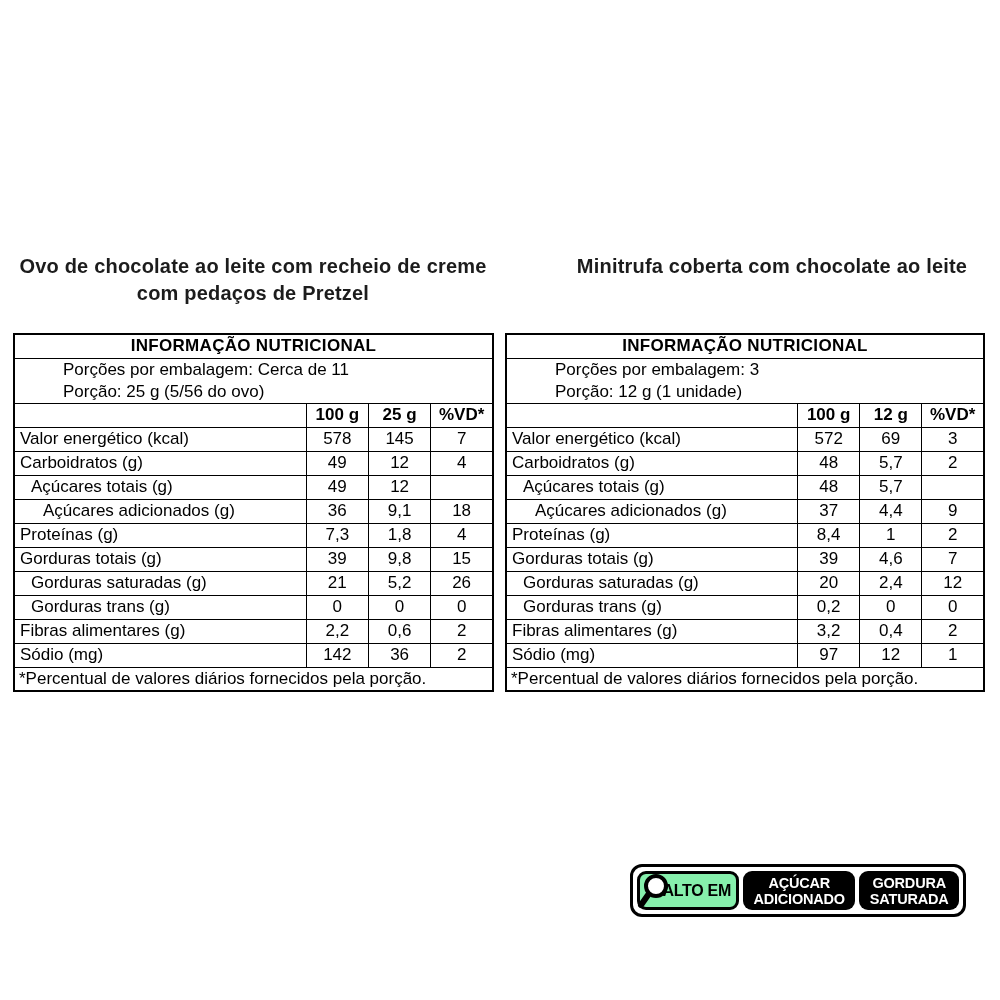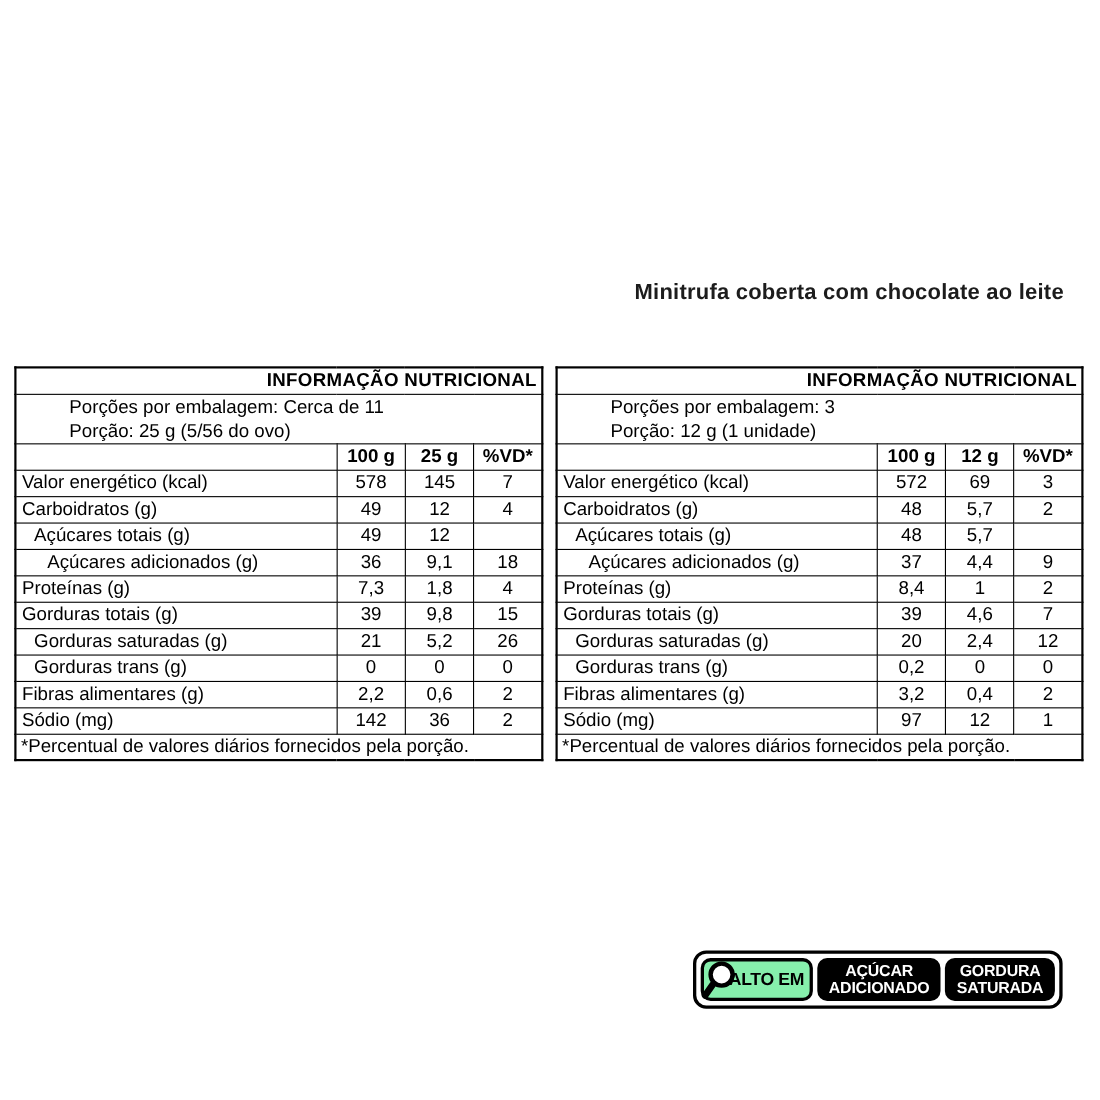--- a/index.html
+++ b/index.html
@@ -39,21 +39,21 @@
     border: 1px solid #000;
     font-size: 17px;
     height: 24px;
     padding: 0 4px;
     overflow: hidden;
     white-space: nowrap;
   }
   td.tbl-header {
     font-size: 18px;
     font-weight: bold;
-    text-align: right;
+    text-align: center;
     height: 25px;
     letter-spacing: 0.3px;
     margin-left: 43px;
   }
   td.portions { height: 46px; padding: 1px 5px; }
   td.portions div { line-height: 22px; font-size: 17px; margin-left: 44px; }
   td.colhead {
     font-weight: bold;
     text-align: center;
   }
@@ -113,20 +113,21 @@
     line-height: 16px;
     letter-spacing: -0.2px;
     text-align: center;
   }
 </style>
 </head>
 <body>
 
 <div class="page">
 
+  <div class="product-title left">Ovo de chocolate ao leite com recheio de creme com pedaços de Pretzel</div>
 
   <div class="product-title right">Minitrufa coberta com chocolate ao leite</div>
 
   <div class="nutri-table-wrap left">
     <table class="nutri">
       <colgroup>
           <col style="width:61%">
           <col style="width:13%">
           <col style="width:13%">
           <col style="width:13%">

